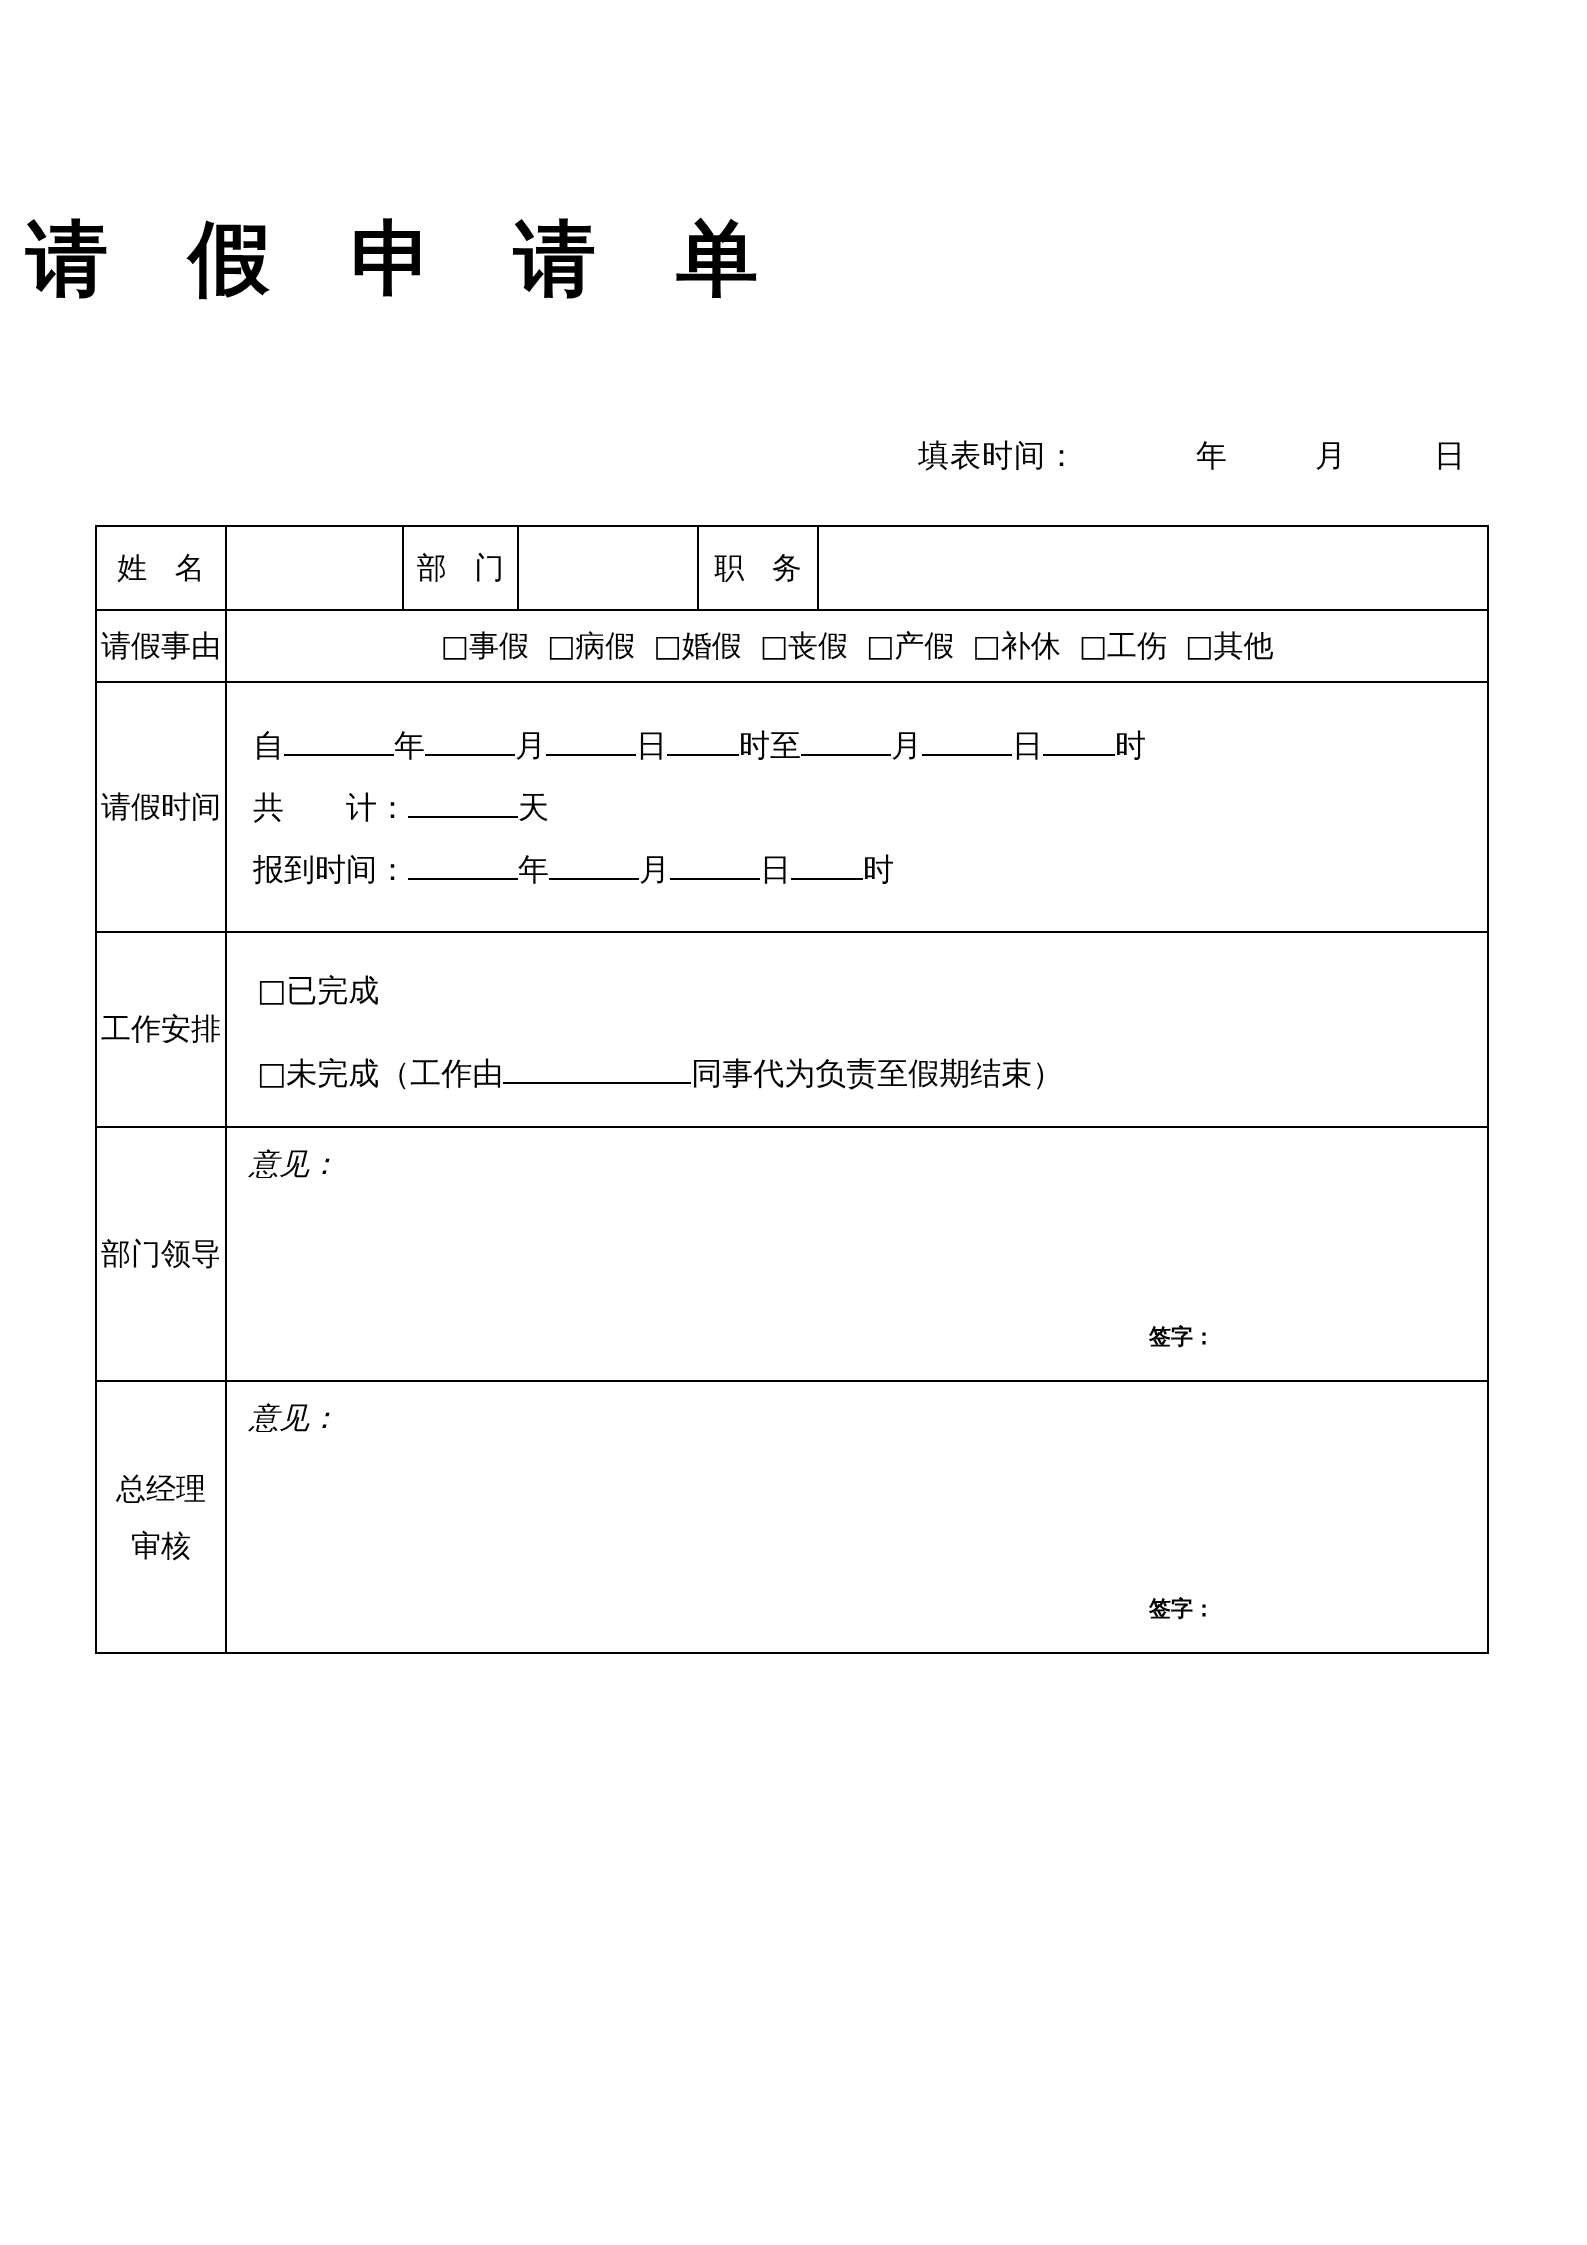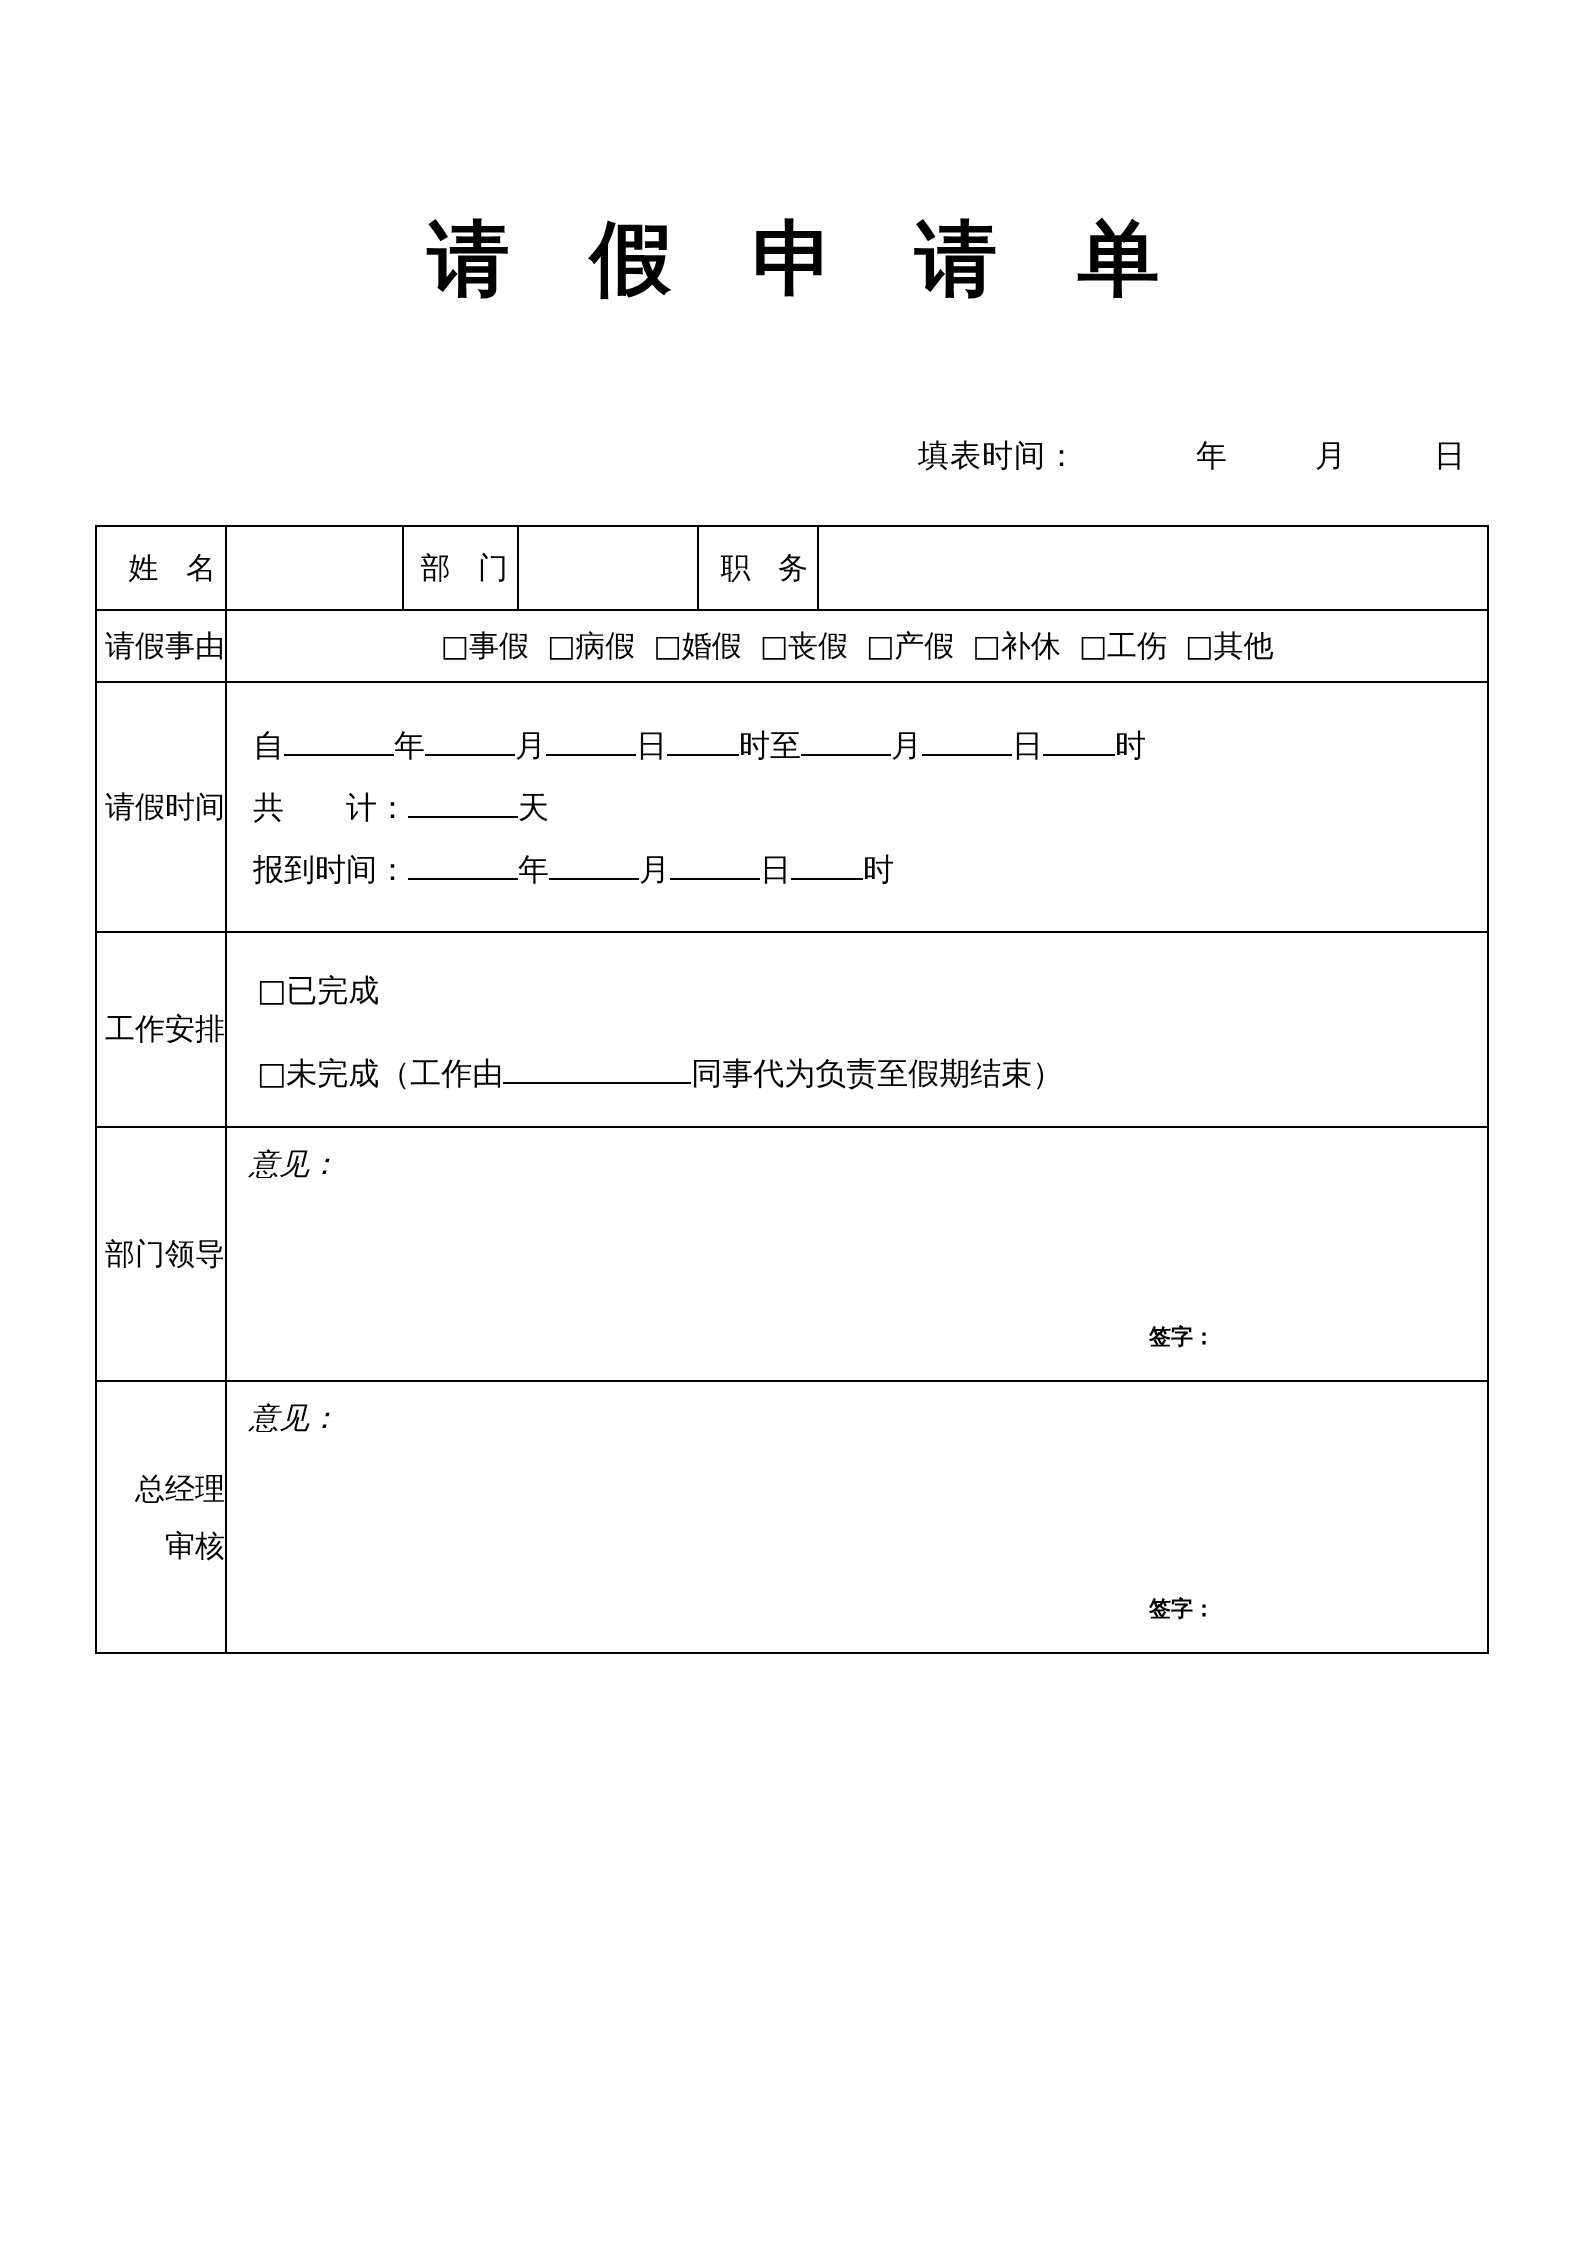--- a/index.html
+++ b/index.html
@@ -22,21 +22,21 @@
     height: 2245px;
     background: #fff;
   }
 
   
   .title {
     position: absolute;
     left: 0;
     top: 218px;
     width: 1587px;
-    text-align: center;
+    text-align: left;
     font-size: 82px;
     font-weight: bold;
     letter-spacing: 26px;
     text-indent: 26px;
     line-height: 1;
     white-space: nowrap;
   }
 
   
   .fill-date {
@@ -66,21 +66,21 @@
     border-collapse: collapse;
     table-layout: fixed;
   }
   .form-table td {
     border: 2px solid #000;
     padding: 0;
     vertical-align: middle;
     font-size: 30px;
   }
   .lbl-cell {
-    text-align: right;
+    text-align: center;
     white-space: nowrap;
     font-size: 30px;
   }
   .lbl-cell.spaced { letter-spacing: 9px; text-indent: 9px; }
 
   .row-basic td { height: 82px; }
   .row-cat   td { height: 70px; }
   .row-time  td { height: 248px; }
   .row-reason td { height: 330px; }
   .row-work  td { height: 193px; }

